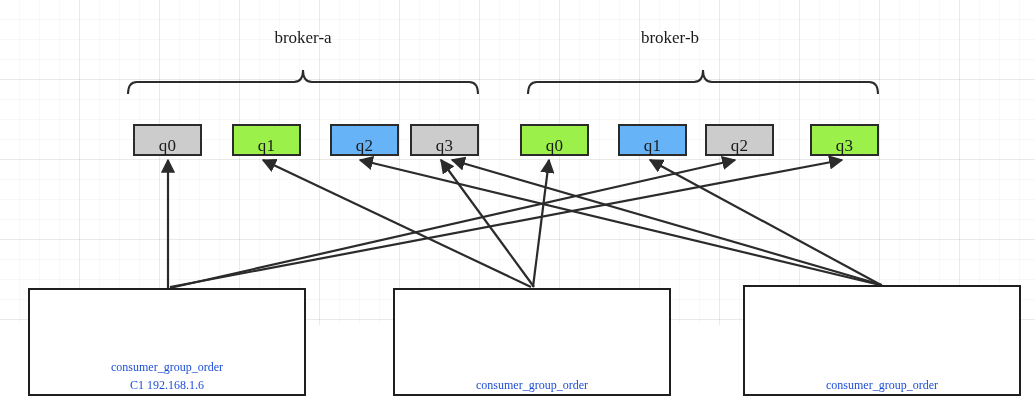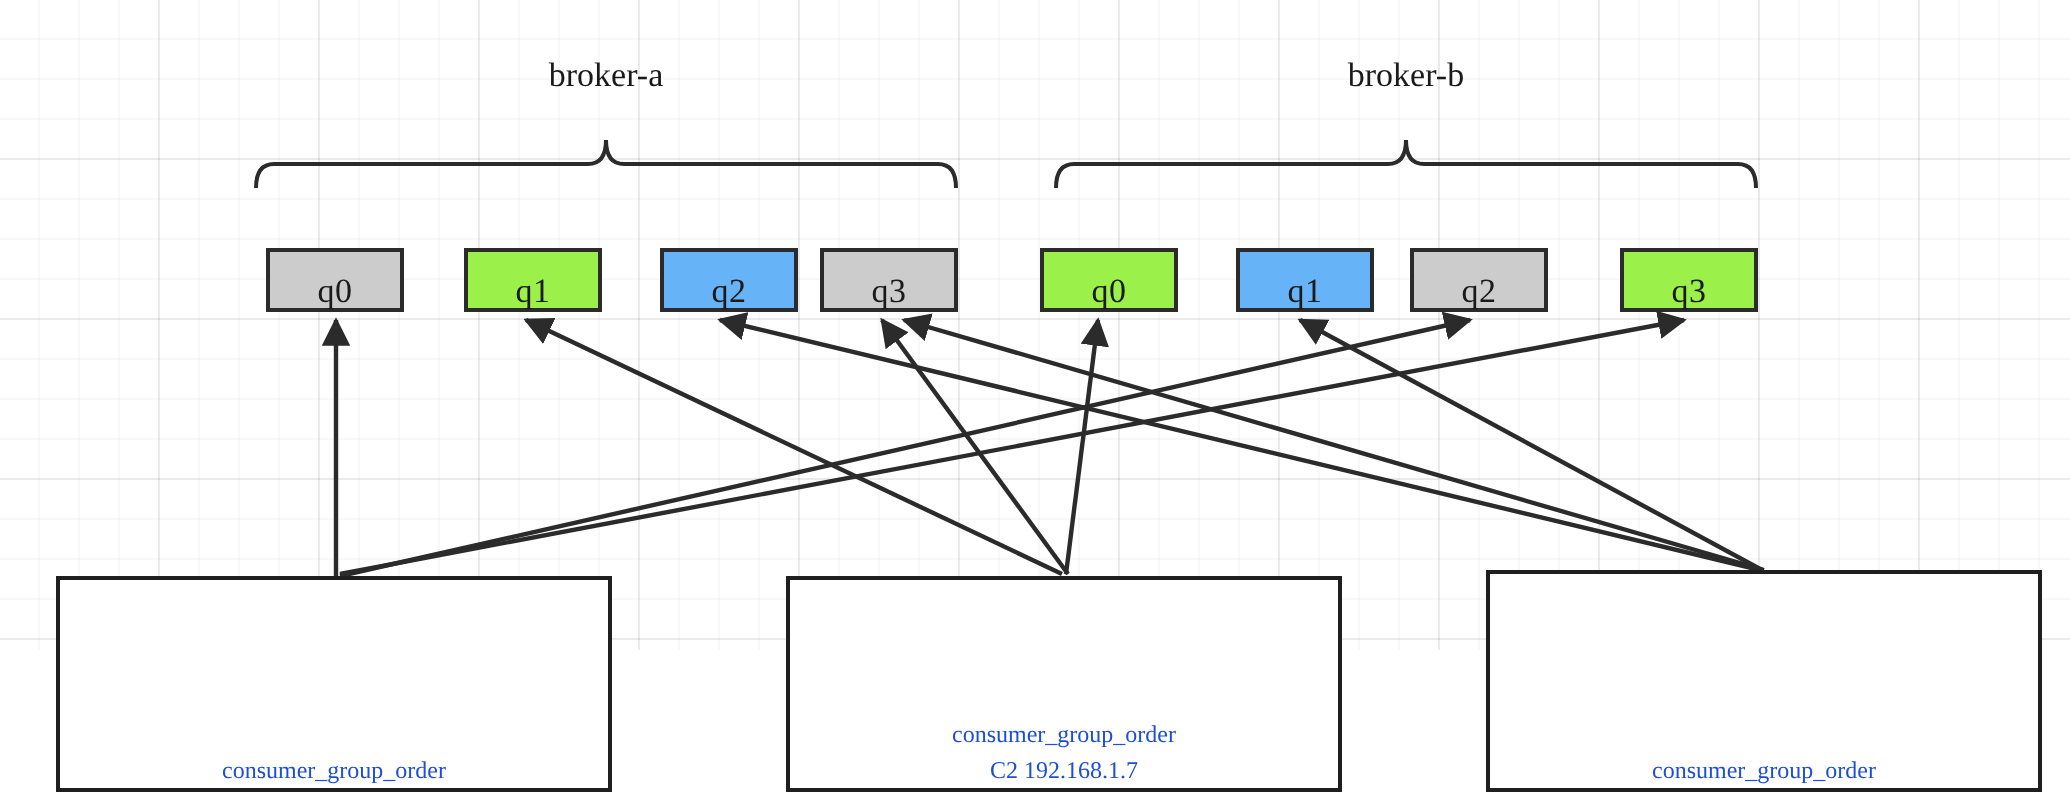--- a/index.html
+++ b/index.html
@@ -73,21 +73,21 @@
         <line x1="531" y1="287" x2="263" y2="160" stroke="#2b2b2b" stroke-width="2.2" marker-end="url(#arrow)"></line>
         <line x1="534" y1="287" x2="441" y2="160" stroke="#2b2b2b" stroke-width="2.2" marker-end="url(#arrow)"></line>
         <line x1="880" y1="285" x2="360" y2="160" stroke="#2b2b2b" stroke-width="2.2" marker-end="url(#arrow)"></line>
         <line x1="881" y1="285" x2="650" y2="160" stroke="#2b2b2b" stroke-width="2.2" marker-end="url(#arrow)"></line>
         <line x1="882" y1="285" x2="452" y2="160" stroke="#2b2b2b" stroke-width="2.2" marker-end="url(#arrow)"></line>
       </g>
   </svg>
 
   <div id="broker-labels">
       <div class="brokerlabel" style="left: 303px; top: 28px;">broker-a</div>
-      <div class="brokerlabel" style="left: 703px; top: 28px; font-family: Liberation Serif, serif;">broker-b</div>
+      <div class="brokerlabel" style="left: 670px; top: 28px; font-family: Liberation Serif, serif;">broker-b</div>
     </div>
   <div id="queue-layer">
       <div class="queue" style="left: 133px; top: 124px; width: 69px; height: 32px; background: rgb(204, 204, 204);">
         <span>q0</span>
       </div>
       <div class="queue" style="left: 232px; top: 124px; width: 69px; height: 32px; background: rgb(156, 240, 74);">
         <span>q1</span>
       </div>
       <div class="queue" style="left: 330px; top: 124px; width: 69px; height: 32px; background: rgb(102, 179, 247);">
         <span>q2</span>
@@ -104,23 +104,23 @@
       <div class="queue" style="left: 705px; top: 124px; width: 69px; height: 32px; background: rgb(204, 204, 204);">
         <span>q2</span>
       </div>
       <div class="queue" style="left: 810px; top: 124px; width: 69px; height: 32px; background: rgb(156, 240, 74);">
         <span>q3</span>
       </div>
     </div>
   <div id="consumer-layer">
       <div class="consumer" style="left: 28px; top: 288px; width: 278px; height: 108px;">
         <span>consumer_group_order</span>
+        <span>C1 192.168.1.6</span>
       </div>
       <div class="consumer" style="left: 393px; top: 288px; width: 278px; height: 108px;">
         <span>consumer_group_order</span>
-        <span>C2 192.168.1.7</span>
       </div>
       <div class="consumer" style="left: 743px; top: 285px; width: 278px; height: 111px;">
         <span>consumer_group_order</span>
       </div>
     </div>
 
 </div>
 
 </body></html>

